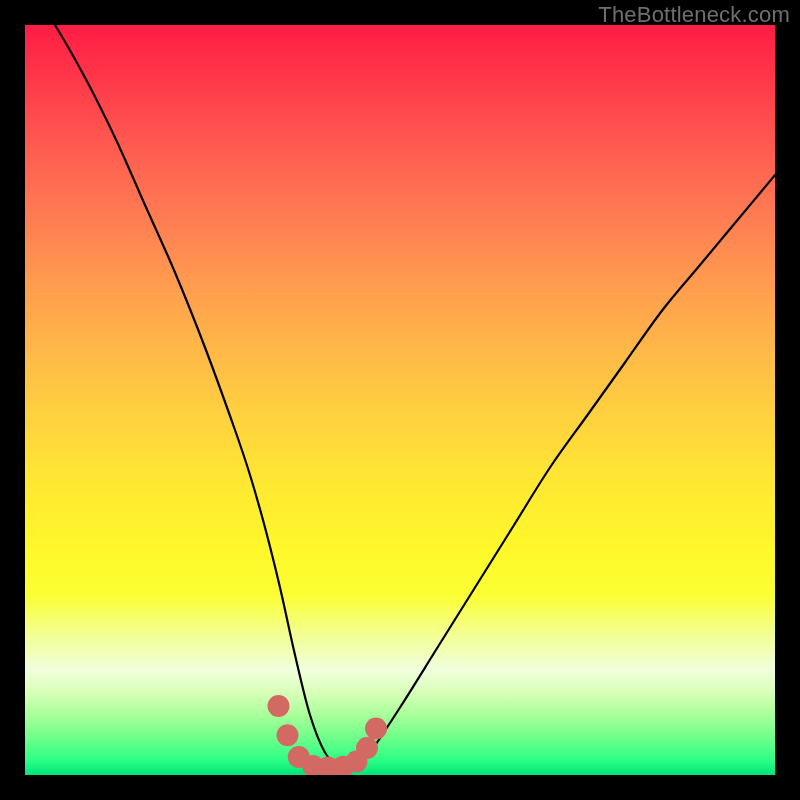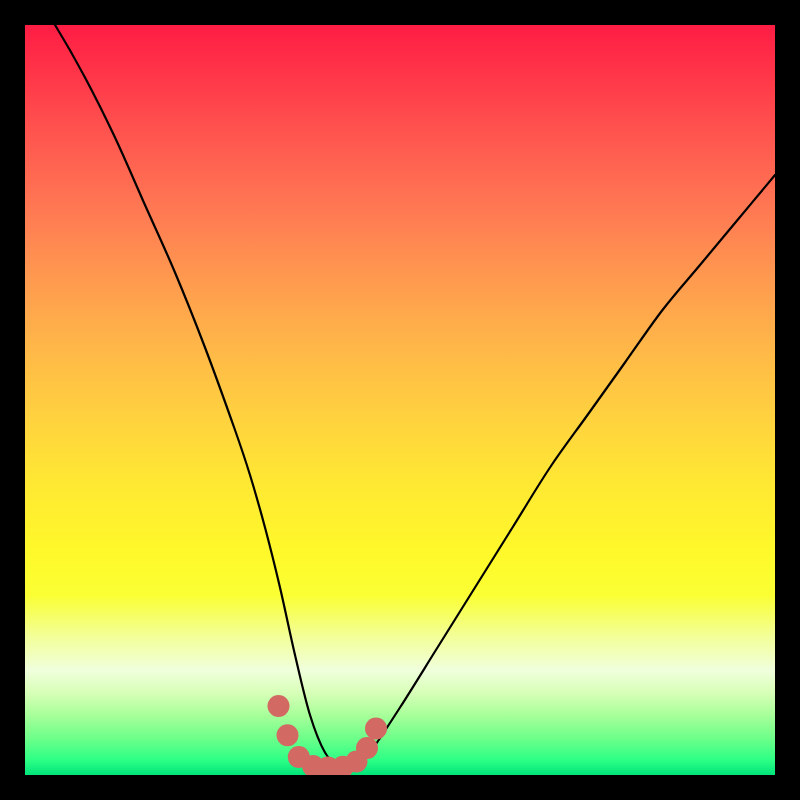--- a/index.html
+++ b/index.html
@@ -59,20 +59,21 @@
     left: 0;
     top: 0;
     width: 750px;
     height: 750px;
   }
 </style>
 </head>
 <body>
 
 <div class="frame">
+  <div class="watermark">TheBottleneck.com</div>
 
   <div class="plot">
     <svg class="curve" viewBox="0 0 750 750" preserveAspectRatio="none">
       <path id="main-curve" fill="none" stroke="#000" stroke-width="2.2" stroke-linecap="round" stroke-linejoin="round" d="M 0 -45 C 5 -37.5, 20 -16.25, 30 0 C 40 16.25, 50 33.75, 60 52.5 C 70 71.25, 80 91.25, 90 112.5 C 100 133.75, 110 157.5, 120 180 C 130 202.5, 140 223.74999999999994, 150 247.49999999999994 C 160 271.24999999999994, 170 296.25000000000006, 180 322.50000000000006 C 190 348.75000000000006, 202.50000000000003 383.75, 210.00000000000003 405 C 217.50000000000003 426.25, 220 433.75, 225 450 C 230 466.25, 235 483.75, 240 502.5 C 245 521.25, 250.00000000000003 541.25, 255.00000000000003 562.5 C 260 583.75, 265 608.75, 270 630 C 275 651.25, 280 673.75, 285 690 C 290 706.25, 295 718.75, 300 727.5 C 305 736.25, 310 740, 315 742.5 C 320 745, 325 745, 330 742.5 C 335 740, 337.5 737.5, 345 727.5 C 352.5 717.5, 363.75 700, 375 682.5 C 386.25 665, 400.00000000000006 642.5, 412.50000000000006 622.5 C 425.00000000000006 602.5, 437.5 582.5, 450 562.5 C 462.5 542.5, 475 522.5, 487.5 502.5 C 500 482.5, 512.5 461.25, 525 442.5 C 537.5 423.75, 550 407.5, 562.5 390 C 575 372.5, 587.5 354.99999999999994, 600 337.49999999999994 C 612.5 319.99999999999994, 625 301.25, 637.5 285 C 650 268.75, 662.5 254.99999999999994, 675 239.99999999999994 C 687.5 224.99999999999994, 700 210, 712.5 195 C 725 180, 743.75 157.5, 750 150"></path>
       <g id="marker-group">
           <circle cx="253.49999999999997" cy="681" r="11" fill="#d26a63"></circle>
           <circle cx="262.5" cy="710.25" r="11" fill="#d26a63"></circle>
           <circle cx="273.75" cy="732" r="11" fill="#d26a63"></circle>
           <circle cx="288" cy="741" r="11" fill="#d26a63"></circle>
           <circle cx="303" cy="742.5" r="11" fill="#d26a63"></circle>

